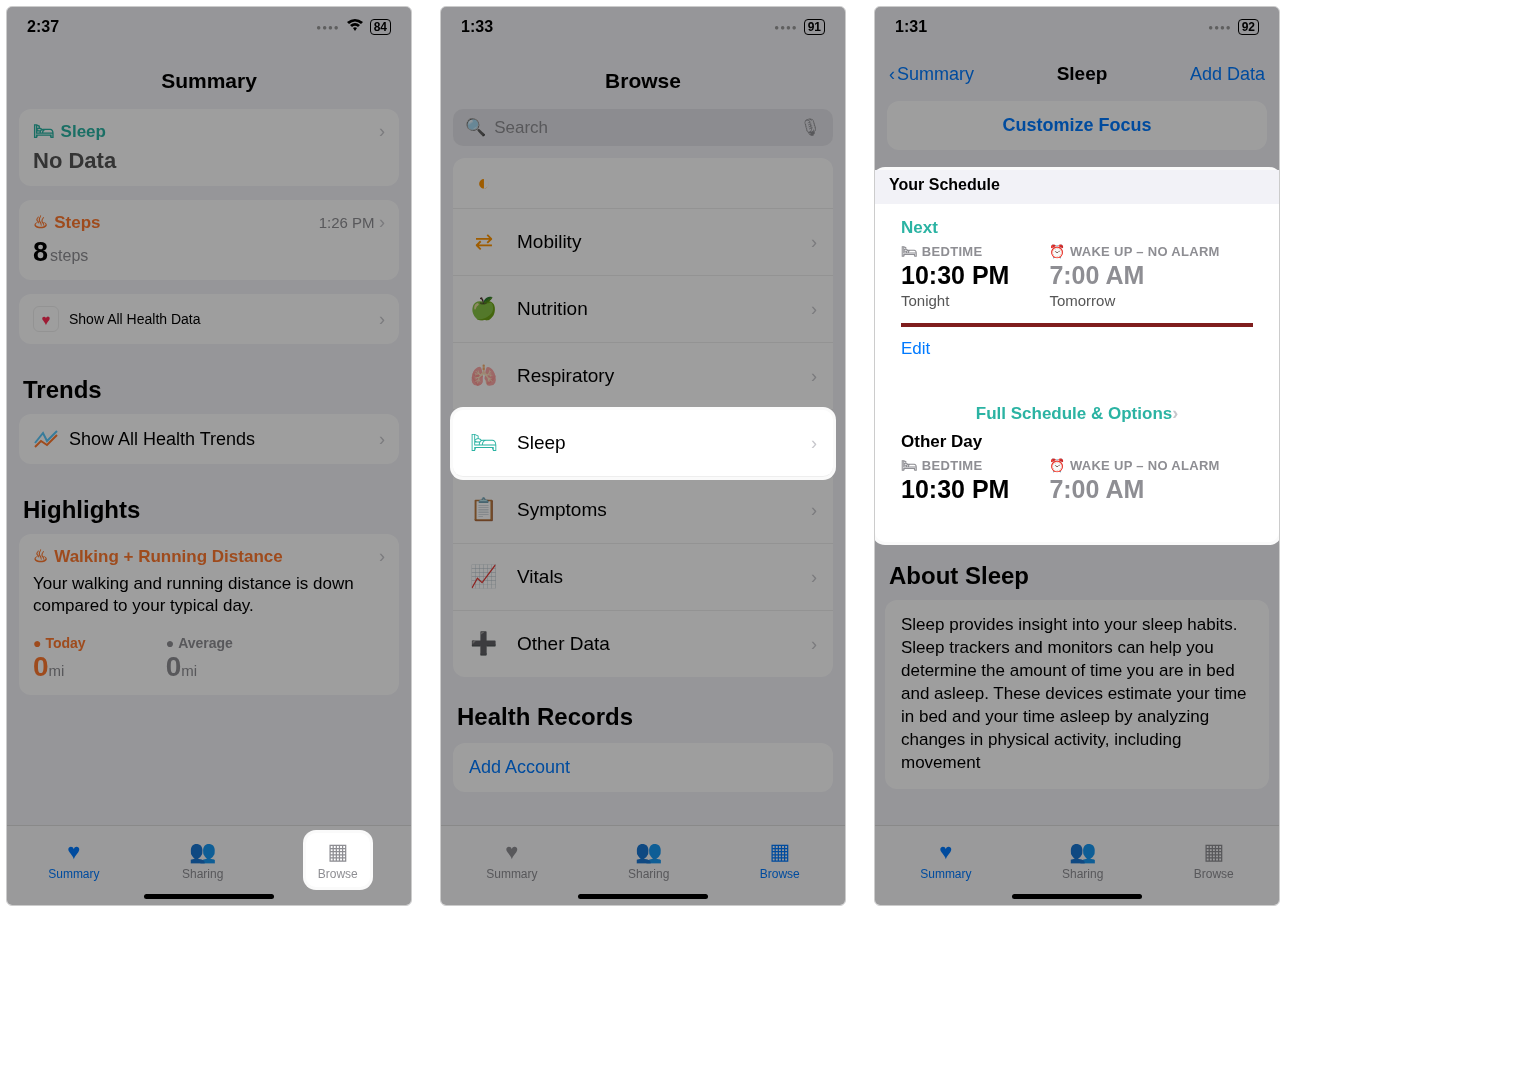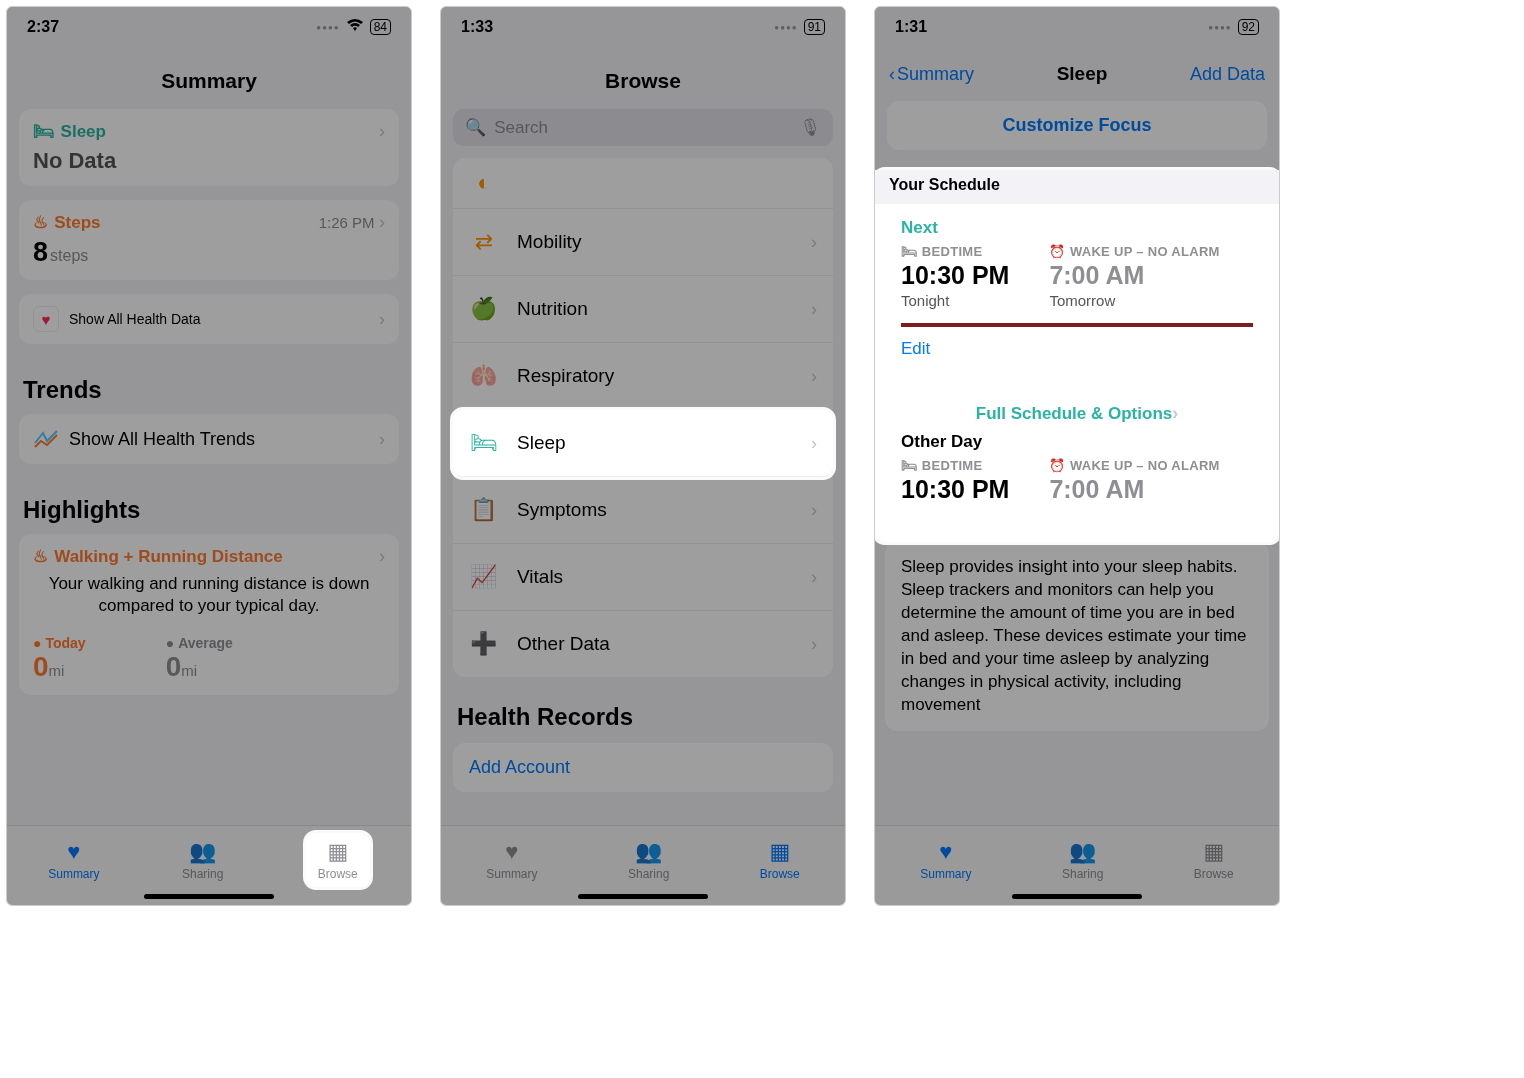--- a/index.html
+++ b/index.html
@@ -36,21 +36,21 @@
   display: flex;
   justify-content: space-between;
   align-items: center;
   padding: 0 20px;
   font-size: 16px;
   font-weight: 600;
 }
 .status-right { display: flex; align-items: center; gap: 6px; }
 .battery-box {
   display: inline-flex; align-items:center; gap:2px;
-  font-size: 12px; font-weight:400;
+  font-size: 12px; font-weight:700;
   border: 1.5px solid #000; border-radius:4px;
   padding: 0 3px;
 }
 .page-title {
   text-align: center;
   font-size: 21px;
   font-weight: 700;
   padding: 22px 0 16px;
 }
 .content { flex: 1; overflow: hidden; padding: 0 12px; }
@@ -68,21 +68,21 @@
 .sleep-label { color: #2bb3a3; font-weight: 600; font-size: 17px; display:flex; align-items:center; gap:6px;}
 .nodata { font-size: 22px; font-weight: 600; color: #555; margin-top: 6px; }
 .steps-label { color: #ff7a30; font-weight: 600; font-size: 17px; display:flex; align-items:center; gap:6px;}
 .steps-time { color: #8e8e93; font-size: 15px; }
 .steps-val { font-size: 27px; font-weight: 700; margin-top: 4px; }
 .steps-unit { font-size: 16px; color: #8e8e93; font-weight: 400; margin-left:2px; }
 .heart-icon { width:26px; height:26px; background:#fff; border:1px solid #eee; border-radius:6px; display:flex; align-items:center; justify-content:center; color:#ff2d55; font-size:15px;}
 .section-heading { font-size: 24px; font-weight: 800; padding: 18px 4px 10px; }
 .trends-icon { width:26px; height:26px; display:flex; align-items:center; justify-content:center;}
 .highlight-title { color:#ff7a30; font-weight:600; font-size:17px; display:flex; gap:6px; align-items:center;}
-.highlight-body { font-size:17px; font-weight:500; margin-top:6px; line-height:1.3;text-align:center;}
+.highlight-body { font-size:17px; font-weight:500; margin-top:6px; line-height:1.3;}
 .highlight-metrics { display:flex; gap:80px; margin-top:18px;}
 .metric-label { font-size:14px; font-weight:600; display:flex; align-items:center; gap:4px;}
 .metric-today { color:#ff7a30;}
 .metric-avg { color:#8e8e93;}
 .metric-val { font-size:28px; font-weight:700;}
 .metric-unit { font-size:15px; color:#8e8e93; font-weight:400;}
 .tabbar {
   height: 80px; background:#f8f8fa; border-top:1px solid #ddd;
   display:flex; justify-content:space-around; align-items:center;
   padding-bottom:12px;
@@ -377,20 +377,21 @@
           <div class="sched-col-label">
               <span>⏰</span>
               <span>WAKE UP – NO ALARM</span>
             </div>
           <div class="sched-time gray">7:00 AM</div>
         </div>
       </div>
     </div>
   </div>
 
+  <div class="about-heading">About Sleep</div>
   <div class="about-body">Sleep provides insight into your sleep habits. Sleep trackers and monitors can help you determine the amount of time you are in bed and asleep. These devices estimate your time in bed and your time asleep by analyzing changes in physical activity, including movement</div>
 
   <div class="tabbar" style="position:absolute; bottom:0; left:0; right:0;">
     <div class="tab active">
         <span class="tab-icon">♥</span>
         <span>Summary</span>
       </div>
     <div class="tab">
         <span class="tab-icon">👥</span>
         <span>Sharing</span>

